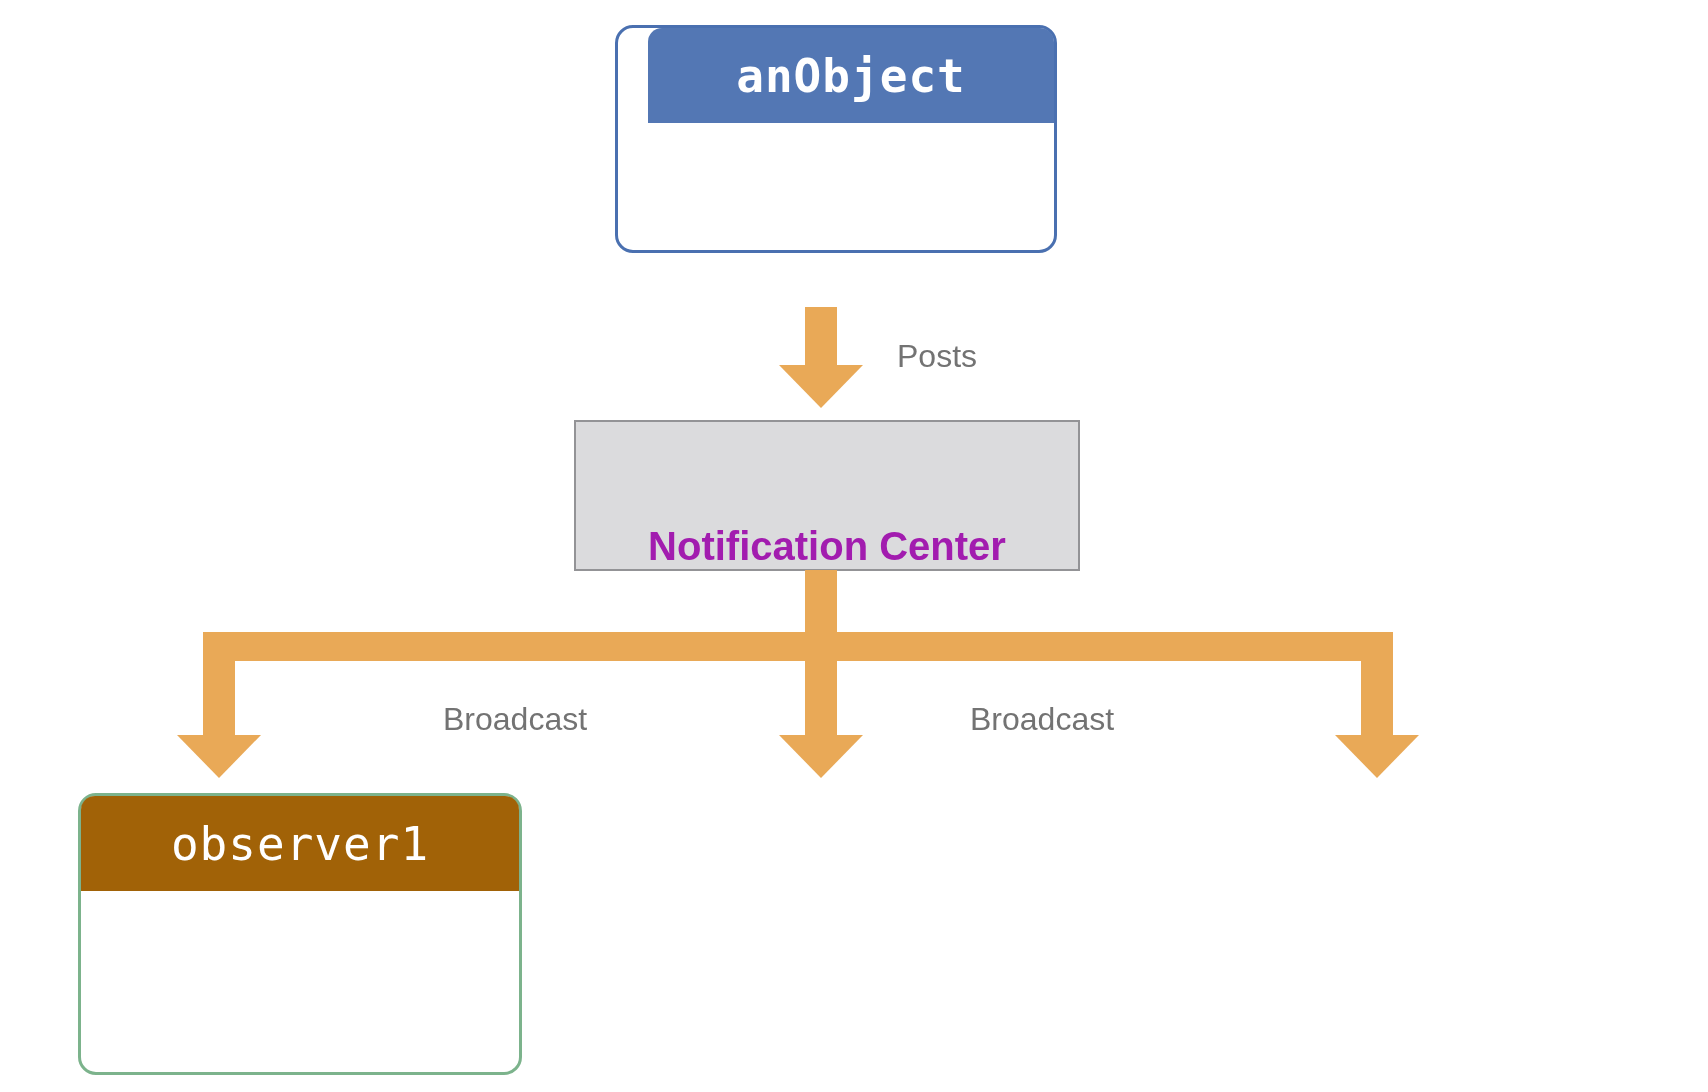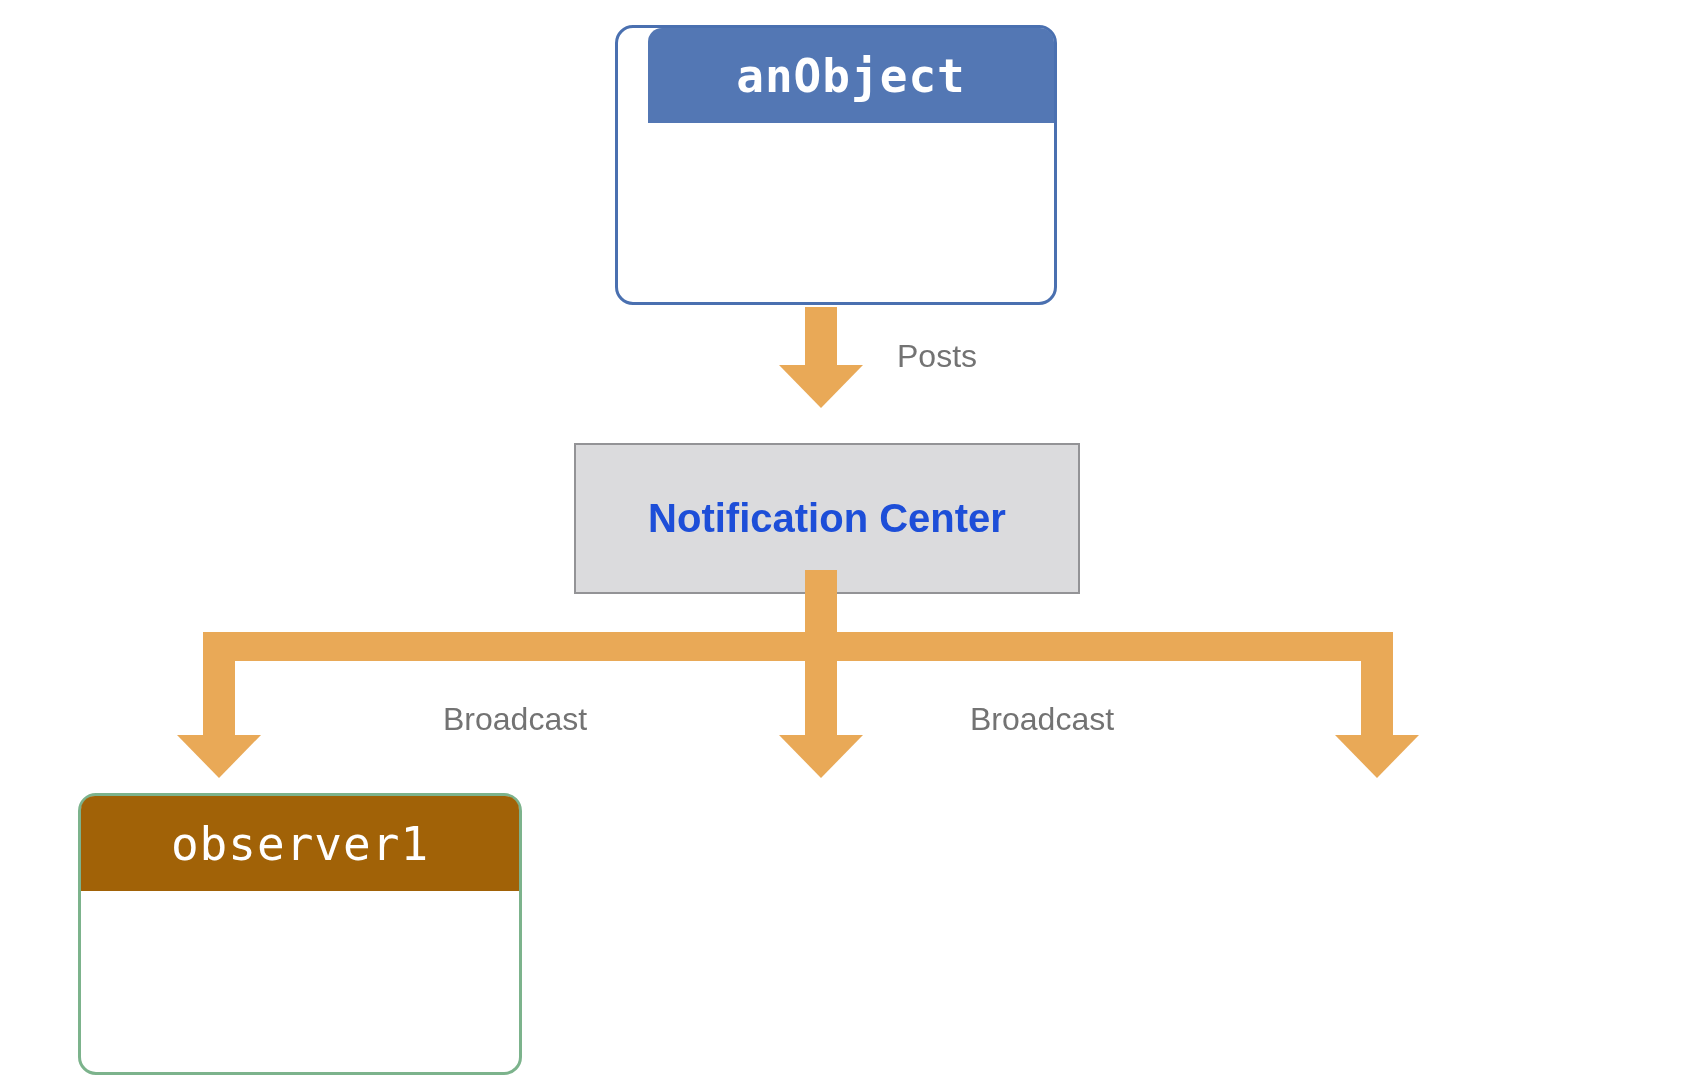--- a/index.html
+++ b/index.html
@@ -32,38 +32,38 @@
     letter-spacing: 1px;
   }
   .box-body { width: 100%; }
 
   .obj-box { border: 3px solid #4a70b0; }
   .obj-box .box-header { background: #5377b4; font-weight: bold; }
 
   .obs-box { border: 3px solid #7cb38c; }
   .obs-box .box-header { background: #a16207; font-weight: normal; }
 
-  #an-object  { left: 615px;  top: 25px;  width: 442px; height: 280px; padding-left: 30px; }
+  #an-object  { left: 615px;  top: 25px;  width: 442px; height: 228px; padding-left: 30px; }
   #observer-1 { left: 78px;   top: 793px; width: 444px; height: 282px; }
   #observer-2 { left: 603px;  top: 793px; width: 430px; height: 282px; }
   #observer-3 { left: 1137px; top: 793px; width: 440px; height: 282px; }
 
   
   #notification-center {
     position: absolute;
-    left: 574px; top: 443px;
+    left: 574px; top: 420px;
     width: 506px; height: 151px;
     background: #dbdbdd;
     border: 2px solid #939396;
     display: flex;
-    align-items: center;
+    align-items: flex-end;
     justify-content: center;
     font-size: 40px;
     font-weight: bold;
-    color: #1d4ed8;
+    color: #a21caf;
   }
 
   
   .seg {
     position: absolute;
     background: #e9a957;
   }
   .head {
     position: absolute;
     width: 0; height: 0;

